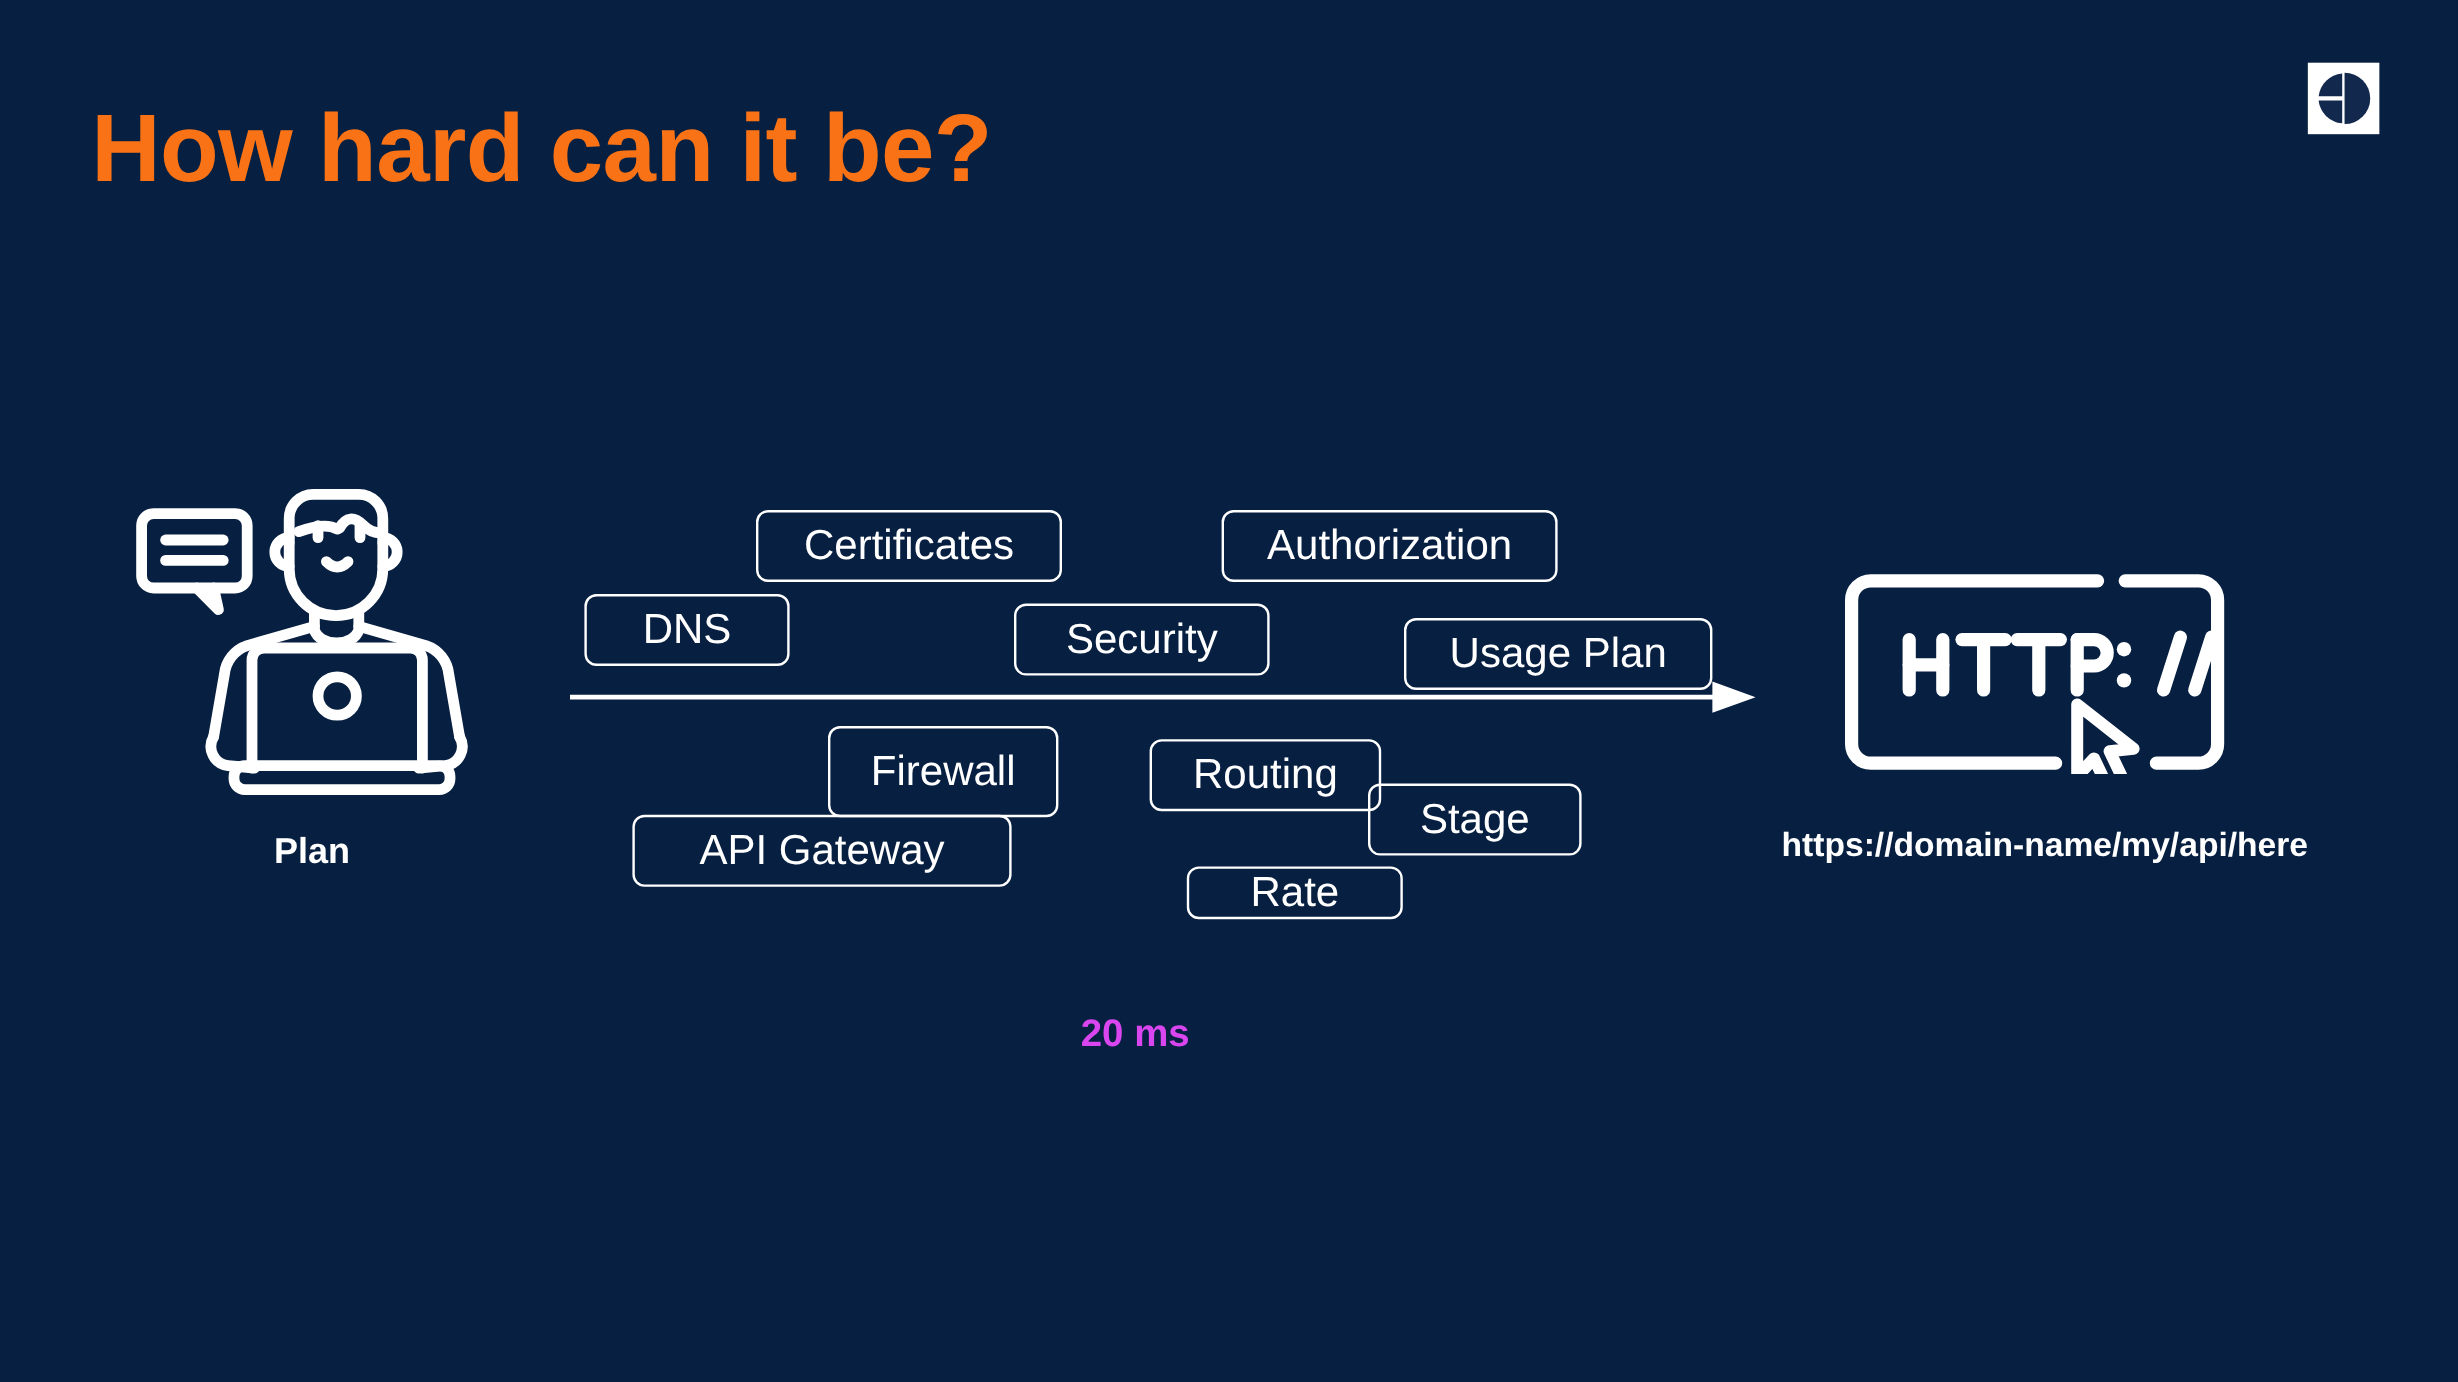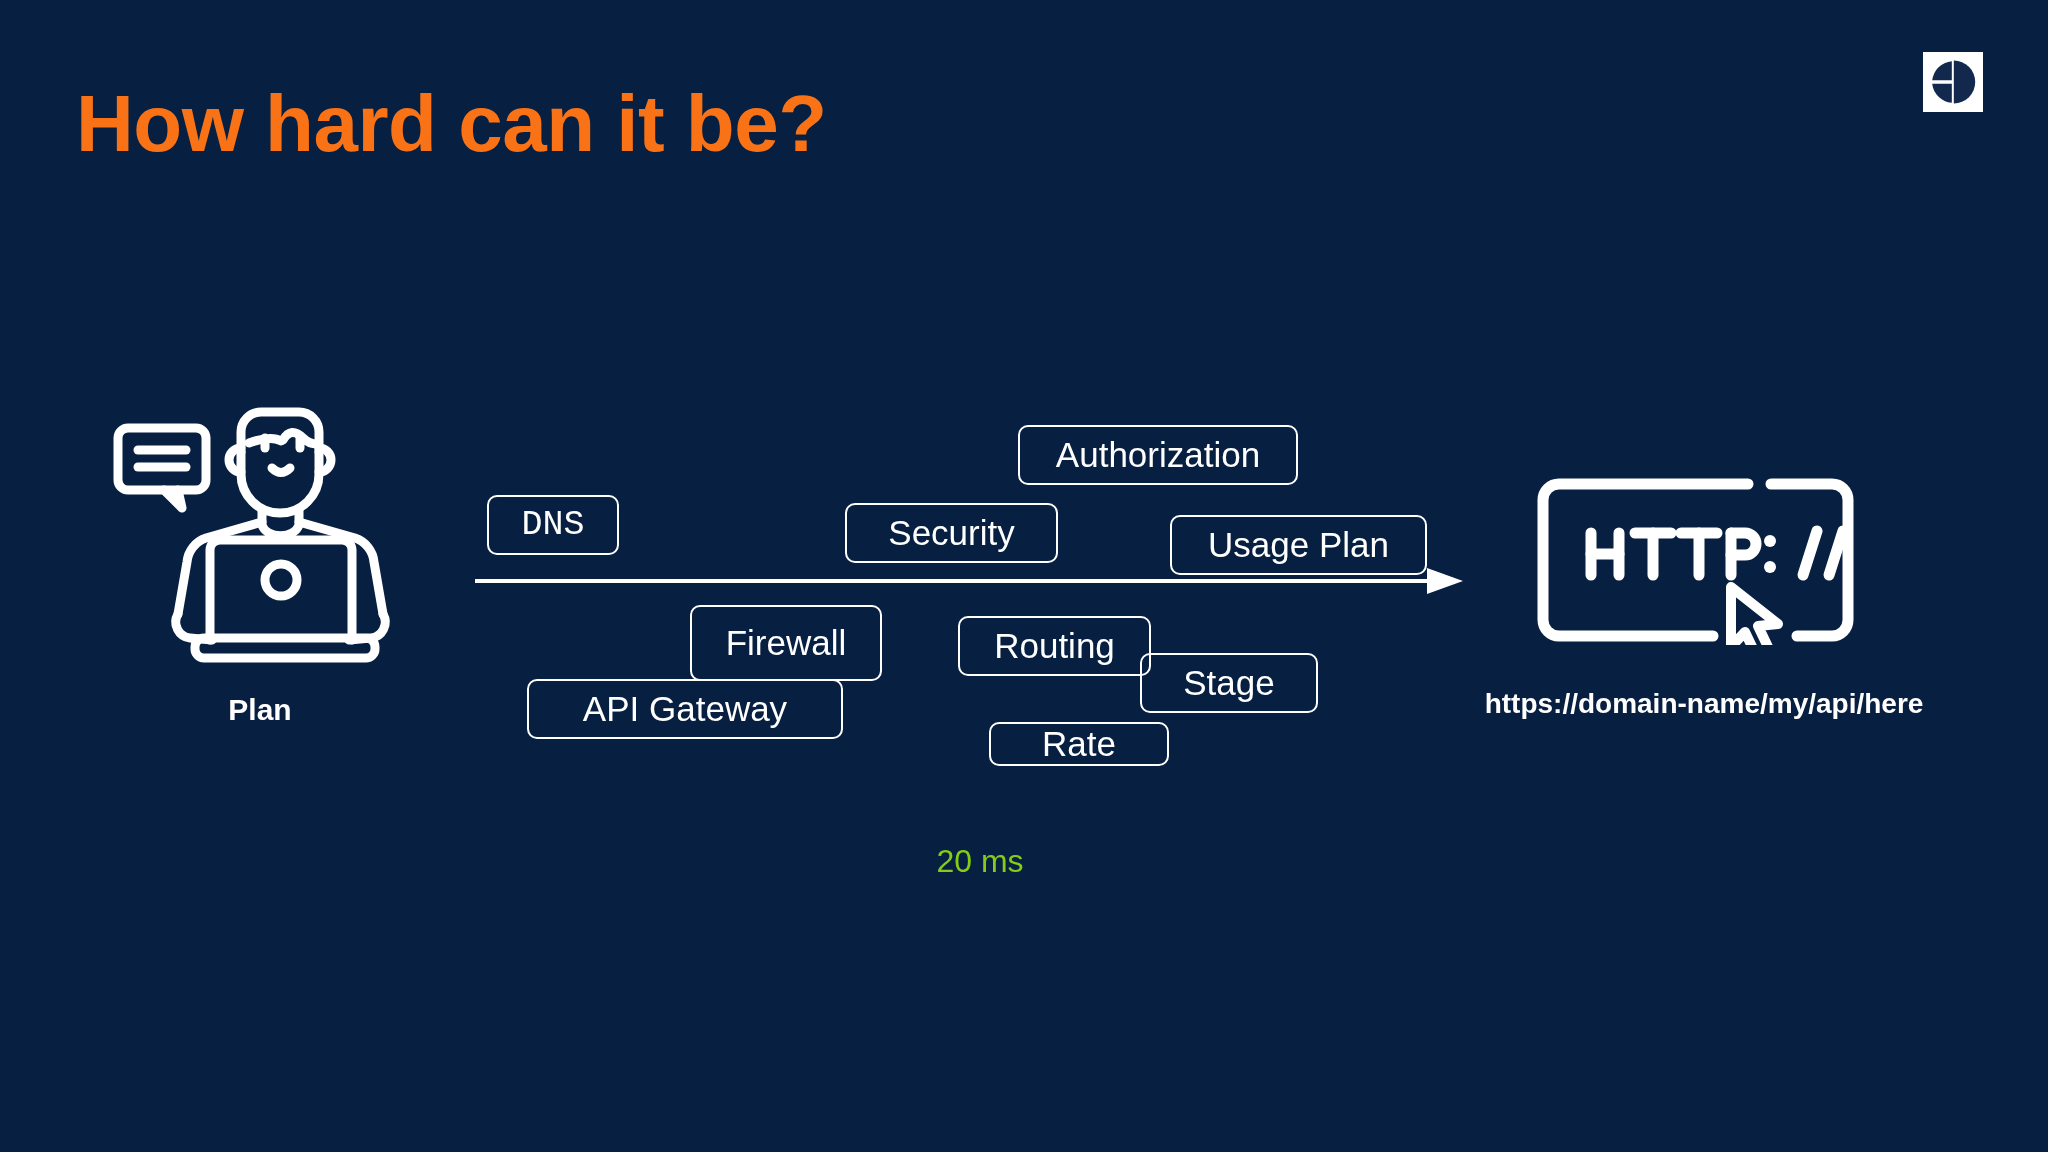--- a/index.html
+++ b/index.html
@@ -82,46 +82,46 @@
     justify-content: center;
     background: transparent;
   }
   .concept-box .label {
     display: block;
     width: 100%;
     white-space: normal;
     overflow-wrap: break-word;
   }
 
-  #box-dns        { left: 487px; top: 495px; width: 132px; height: 60px; font-family: Liberation Mono, monospace; }
+  #box-dns        { left: 487px; top: 495px; width: 171px; height: 60px; }
   #box-certs      { left: 630px; top: 425px; width: 255px; height: 60px; }
   #box-authz      { left: 1018px; top: 425px; width: 280px; height: 60px; }
   #box-security   { left: 845px; top: 503px; width: 213px; height: 60px; }
   #box-usageplan  { left: 1170px; top: 515px; width: 257px; height: 60px; }
   #box-firewall   { left: 690px; top: 605px; width: 192px; height: 76px; }
   #box-routing    { left: 958px; top: 616px; width: 193px; height: 60px; }
   #box-stage      { left: 1140px; top: 653px; width: 178px; height: 60px; }
   #box-apigw      { left: 527px; top: 679px; width: 316px; height: 60px; }
   #box-rate       { left: 989px; top: 722px; width: 180px; height: 44px; }
 
   
   .overflow-text {
     overflow: visible;
   }
 
   
   #latency-label {
     position: absolute;
-    left: 830px;
+    left: 796px;
     top: 843px;
     width: 300px;
     text-align: center;
     font-size: 32px;
-    font-weight: normal;
-    color: #84cc16;
+    font-weight: bold;
+    color: #d946ef;
   }
 
   
   #http-illustration {
     position: absolute;
     left: 1535px;
     top: 475px;
     width: 330px;
     height: 170px;
   }
@@ -200,20 +200,23 @@
     <svg width="990" height="36" viewBox="0 0 990 36" aria-hidden="true">
       <line x1="0" y1="18" x2="955" y2="18" stroke="#ffffff" stroke-width="4"></line>
       <path d="M952 5 L988 18 L952 31 Z" fill="#ffffff"></path>
     </svg>
   </div>
 
   <div id="box-dns" class="concept-box">
     <span class="label">DNS</span>
   </div>
 
+  <div id="box-certs" class="concept-box">
+    <span class="label">Certificates</span>
+  </div>
 
   <div id="box-security" class="concept-box">
     <span class="label">Security</span>
   </div>
 
   <div id="box-authz" class="concept-box overflow-text">
     <span class="label">Authorization</span>
   </div>
 
   <div id="box-usageplan" class="concept-box">

